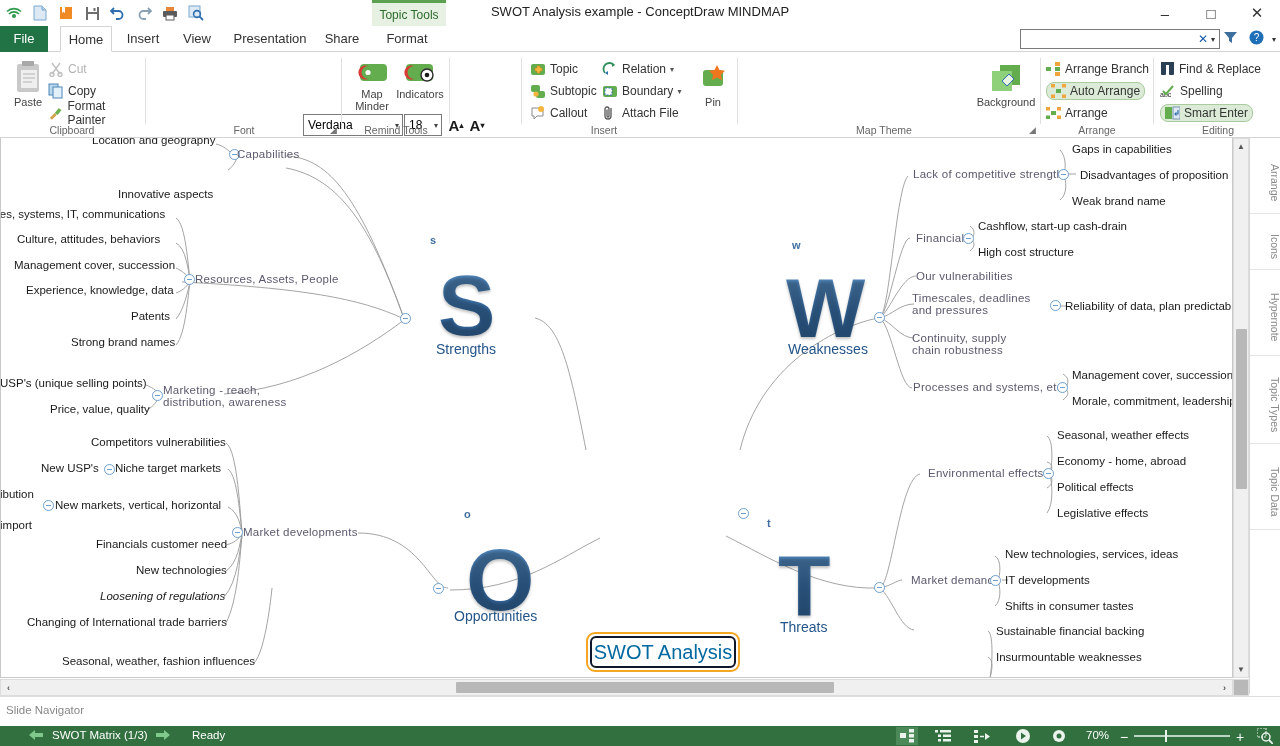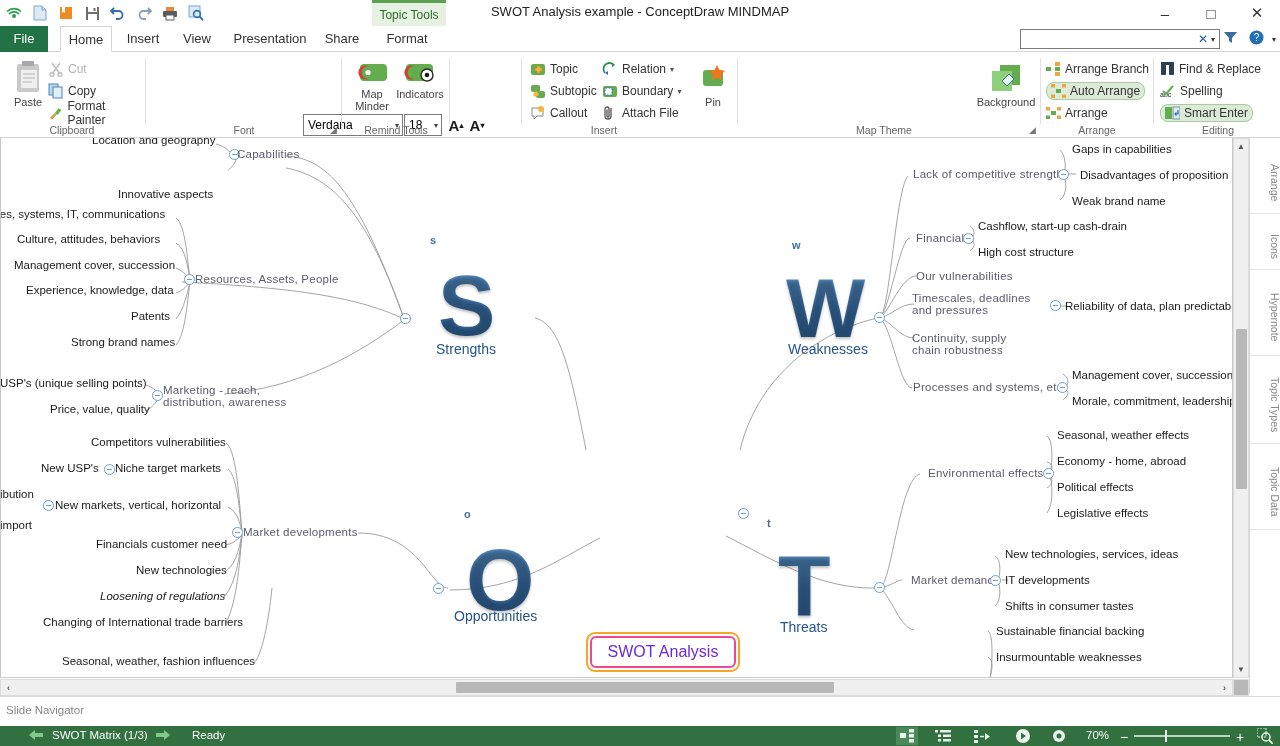--- a/index.html
+++ b/index.html
@@ -67,22 +67,22 @@
   .node.l2{ color:#5a5a6e; letter-spacing:.25px;}
   .node.wrap{ white-space:normal; line-height:12px;}
   .bigletter{ position:absolute; font-weight:bold; color:#3b72a8; line-height:1;
     background:linear-gradient(180deg,#5b91c4 0%, #35699e 55%, #2d5c8d 100%);
     -webkit-background-clip:text; background-clip:text; -webkit-text-fill-color:transparent;
     text-shadow:0 2px 3px rgba(0,0,0,.25); cursor:pointer;}
   .bigcap{ position:absolute; font-size:14px; color:#24558a; cursor:pointer;}
   .smallcap{ position:absolute; font-size:11px; font-weight:bold; color:#3f6fa0; cursor:pointer;}
   .center-node{ position:absolute; left:586px; top:494px; width:154px; height:40px;
     border:2px solid #f5a623; border-radius:9px; padding:2px; background:#fff; cursor:pointer;}
-  .center-inner{ width:100%; height:100%; border:2px solid #ec4899; border-radius:6px; display:flex; align-items:center; justify-content:center;
-    font-size:16px; color:#6d28d9; background:#fff;}
+  .center-inner{ width:100%; height:100%; border:2px solid #0f172a; border-radius:6px; display:flex; align-items:center; justify-content:center;
+    font-size:20px; color:#0369a1; background:#fff;}
   .collapser{ position:absolute; width:11px; height:11px; border:1px solid #6d9fd0; border-radius:50%; background:#fff; cursor:pointer;}
   .collapser:after{ content:""; position:absolute; left:2px; top:4px; width:5px; height:1px; background:#6d9fd0;}
 
   
   .vsb{ position:absolute; right:31px; top:138px; width:16px; height:540px; background:#f0f0f0; border:1px solid #dcdcdc;}
   .vsb .arrow{ position:absolute; left:0; width:14px; height:15px; display:flex; align-items:center; justify-content:center; font-size:8px; color:#555; cursor:pointer;}
   .vsb .thumbv{ position:absolute; left:2px; width:11px; background:#b8b8b8; border-radius:1px; cursor:pointer;}
   .hsb{ position:absolute; left:0; top:679px; width:1233px; height:17px; background:#f0f0f0; border:1px solid #dcdcdc;}
   .hsb .arrow{ position:absolute; top:0; width:15px; height:15px; display:flex; align-items:center; justify-content:center; font-size:9px; color:#555; cursor:pointer; font-weight:bold;}
   .hsb .thumbh{ position:absolute; top:2px; height:11px; background:#b8b8b8; border-radius:1px; cursor:pointer;}
@@ -565,21 +565,21 @@
     <div class="node" style="left:41px;top:324px;">New USP's</div>
     <div class="collapser" style="left:104px;top:326px;"></div>
     <div class="node" style="left:115px;top:324px;">Niche target markets</div>
     <div class="node" style="left:0px;top:350px;">ibution</div>
     <div class="node" style="left:0px;top:381px;">import</div>
     <div class="collapser" style="left:43px;top:362px;"></div>
     <div class="node" style="left:55px;top:361px;">New markets, vertical, horizontal</div>
     <div class="node" style="left:96px;top:400px;">Financials customer need</div>
     <div class="node" style="left:136px;top:426px;">New technologies</div>
     <div class="node" style="left:100px;top:452px;font-style:italic;">Loosening of regulations</div>
-    <div class="node" style="left:27px;top:478px;margin-left:16px;">Changing of International trade barriers</div>
+    <div class="node" style="left:27px;top:478px;">Changing of International trade barriers</div>
     <div class="node" style="left:62px;top:517px;">Seasonal, weather, fashion influences</div>
     <div class="collapser" style="left:232px;top:389px;"></div>
     <div class="node l2" style="left:243px;top:388px;">Market developments</div>
     <div class="collapser" style="left:433px;top:445px;"></div>
 
     <div class="smallcap" style="left:464px;top:370px;">o</div>
     <div class="bigletter" style="left:466px;top:398px;font-size:88px;">O</div>
     <div class="bigcap" style="left:454px;top:470px;">Opportunities</div>
 
     <div class="center-node">

